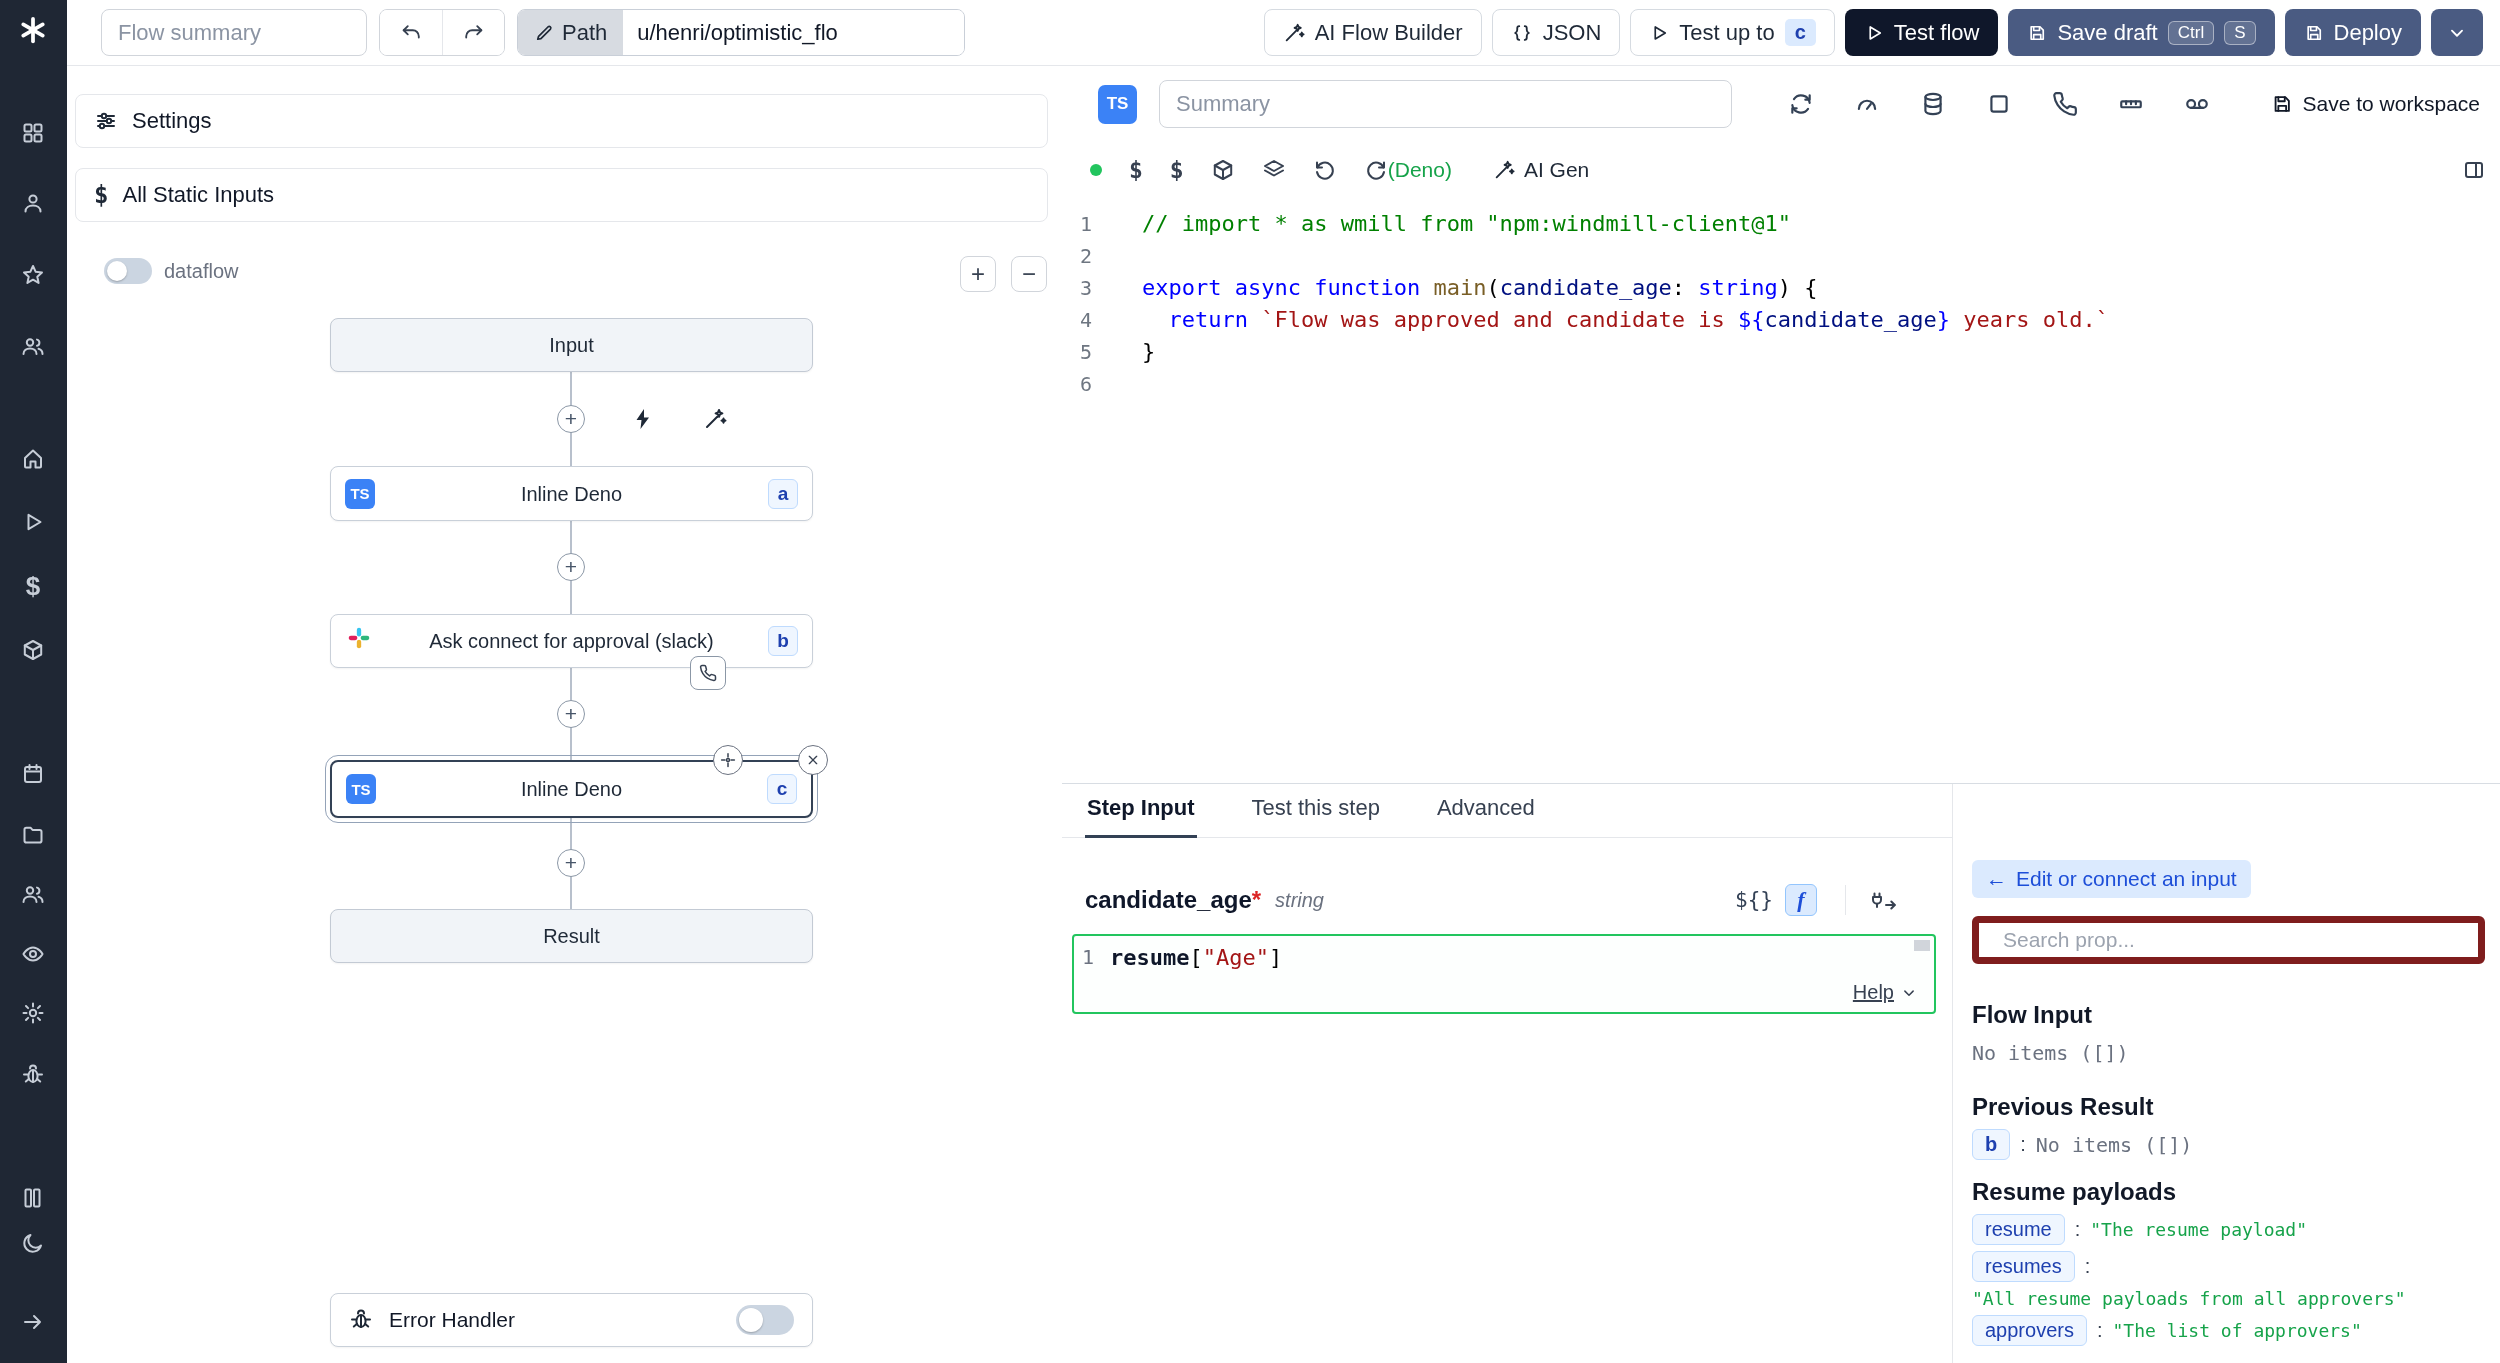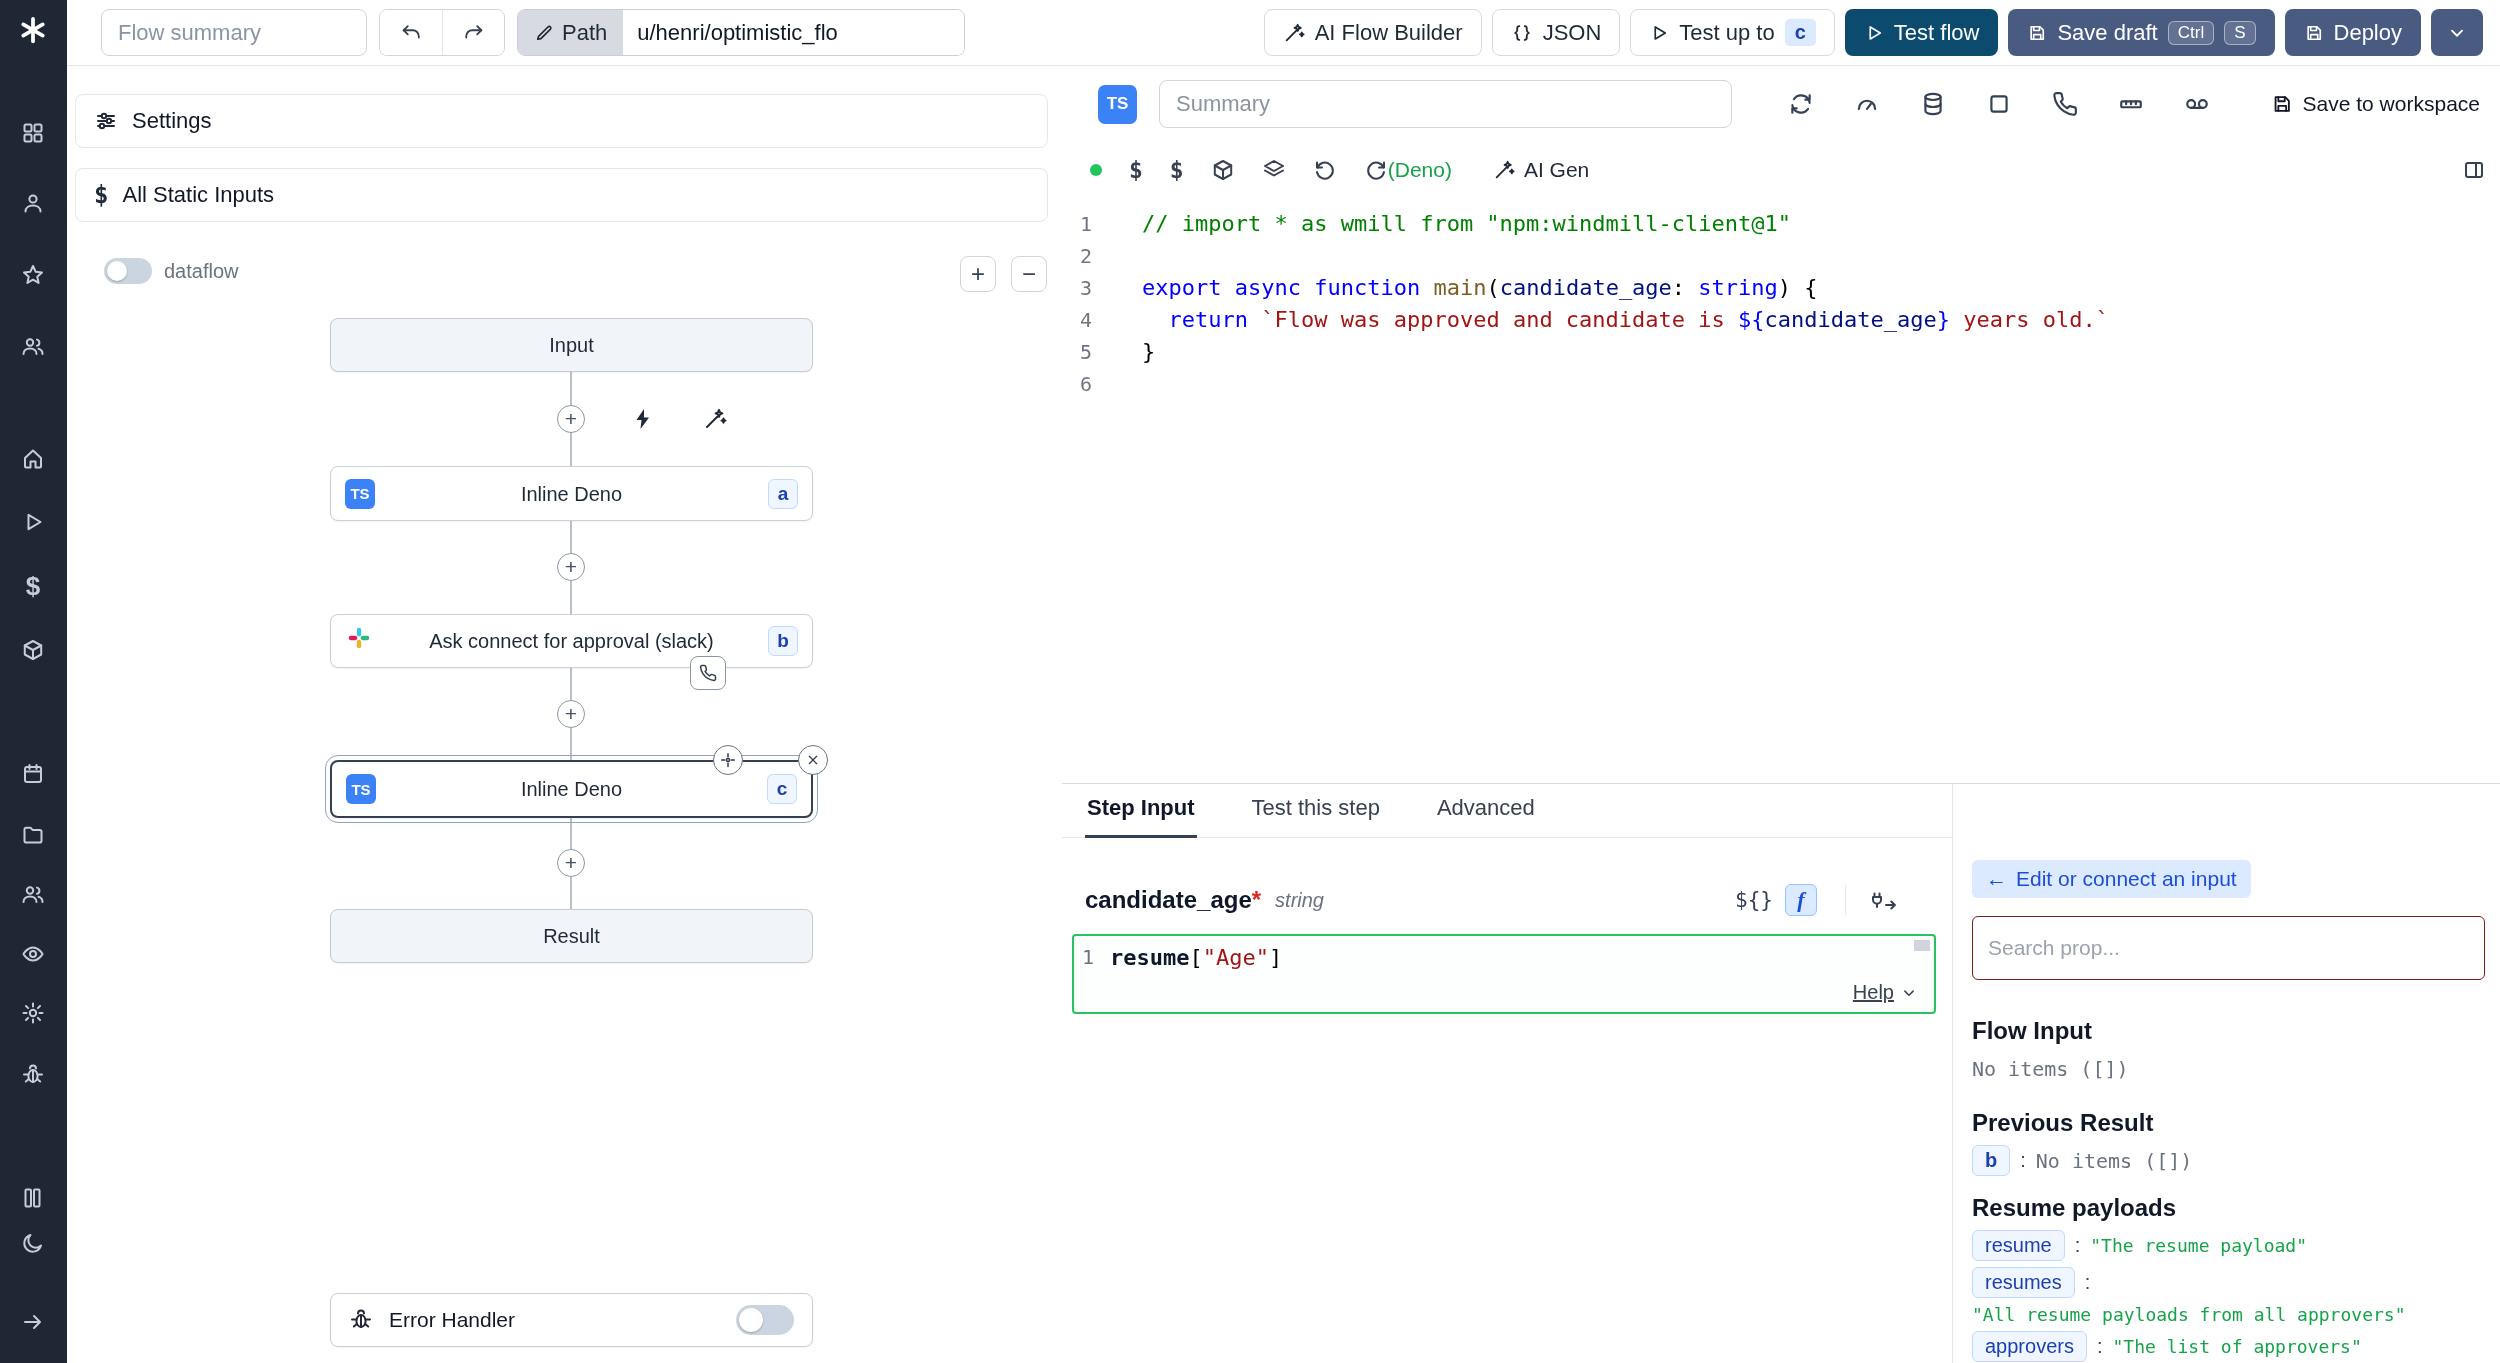--- a/index.html
+++ b/index.html
@@ -21,21 +21,21 @@
   .tb-input::placeholder { color: #8b94a3; }
   .btn-group { display: flex; border: 1px solid #d1d5db; border-radius: 8px; overflow: hidden; height: 47px; }
   .btn-group button { width: 62px; background: #fff; border: none; display: flex; align-items: center; justify-content: center; color: #374151; }
   .btn-group button + button { border-left: 1px solid #e5e7eb; }
   .path-group { display: flex; height: 47px; border: 1px solid #c9cfd8; border-radius: 8px; overflow: hidden; }
   .path-label { display: flex; align-items: center; gap: 8px; background: #d7dbe1; color: #1f2937; font-weight: 500; padding: 0 16px; font-size: 22px; }
   .path-group input { border: none; width: 341px; padding: 0 14px; font-size: 22px; color: #111827; }
   .tb-right { margin-left: auto; display: flex; align-items: center; gap: 10px; }
   .btn { display: inline-flex; align-items: center; gap: 10px; height: 47px; padding: 0 18px; border-radius: 8px; font-size: 22px; font-weight: 500; border: 1px solid transparent; }
   .btn-white { background: #fff; border-color: #d6dbe1; color: #1f2937; }
-  .btn-dark { background: #0c4a6e; color: #fff; }
+  .btn-dark { background: #0f172a; color: #fff; }
   .btn-slate { background: #4a5b82; color: #fff; }
   .kbd { background: rgba(255,255,255,.14); border: 1.5px solid rgba(255,255,255,.45); border-radius: 6px; padding: 1px 9px; font-size: 17px; font-weight: 500; }
   .chip-blue { background: #dbeafe; color: #1e40af; border-radius: 5px; padding: 2px 10px; font-size: 20px; font-weight: 600; }
 
   
   .flow-panel { position: absolute; left: 67px; top: 66px; width: 1030px; height: 1297px; background: #fff; border-right: 1px solid #e5e7eb; }
   .list-box { position: absolute; left: 8px; width: 973px; height: 54px; border: 1px solid #e5e7eb; border-radius: 8px; background: #fff; display: flex; align-items: center; gap: 14px; padding: 0 18px; cursor: pointer; }
   .list-box .lbl { font-size: 22px; font-weight: 500; color: #111827; }
   .toggle { position: relative; border-radius: 999px; background: #cbd5e1; cursor: pointer; }
   .toggle .knob { position: absolute; left: 3px; top: 3px; border-radius: 50%; background: #fff; box-shadow: 0 1px 2px rgba(0,0,0,.25); }
@@ -98,21 +98,21 @@
   .mini-line { display: flex; align-items: center; height: 42px; font-family: "DejaVu Sans Mono", monospace; font-size: 22px; }
   .mini-line .ln { width: 36px; text-align: right; padding-right: 16px; color: #6b7280; font-size: 20px; flex: none; }
   .mini-tokens { white-space: pre; }
   .mini-scroll { position: absolute; right: 4px; top: 4px; width: 16px; height: 11px; background: #d1d5db; }
   .help-row { position: absolute; right: 16px; bottom: 8px; display: flex; align-items: center; gap: 6px; color: #374151; font-size: 20px; cursor: pointer; }
   .help-row .hlbl { text-decoration: underline; }
 
   
   .prop-zone { position: absolute; left: 890px; top: 0; width: 548px; height: 580px; border-left: 1px solid #e5e7eb; padding: 76px 15px 0 19px; overflow: hidden; }
   .edit-connect { display: inline-flex; align-items: center; gap: 9px; background: #dbeafe; color: #1d4ed8; font-size: 21px; font-weight: 500; border-radius: 6px; padding: 7px 14px; cursor: pointer; }
-  .prop-search { margin-top: 18px; width: 100%; height: 64px; border: 1px solid #7f1d1d; border-radius: 6px; padding: 0 15px; font-size: 21px; color: #374151; }
+  .prop-search { margin-top: 18px; width: 100%; height: 48px; border: 7px solid #7f1d1d; border-radius: 6px; padding: 0 24px; font-size: 21px; color: #374151; }
   .prop-search::placeholder { color: #9ca3af; }
   .prop-h { font-size: 24px; font-weight: 600; color: #111827; }
   .mono-muted { font-family: "DejaVu Sans Mono", monospace; font-size: 20px; color: #6b7280; }
   .prop-row { display: flex; align-items: center; gap: 10px; flex-wrap: nowrap; }
   .prop-chip { background: #eff6ff; border: 1px solid #bfdbfe; color: #1e40af; border-radius: 6px; padding: 3px 12px; font-size: 20px; font-weight: 500; cursor: pointer; white-space: nowrap; }
   .colon { color: #374151; font-size: 20px; }
   .green-doc { font-family: "DejaVu Sans Mono", monospace; font-size: 18px; color: #16a34a; white-space: nowrap; }
 </style>
 </head>
 <body>

